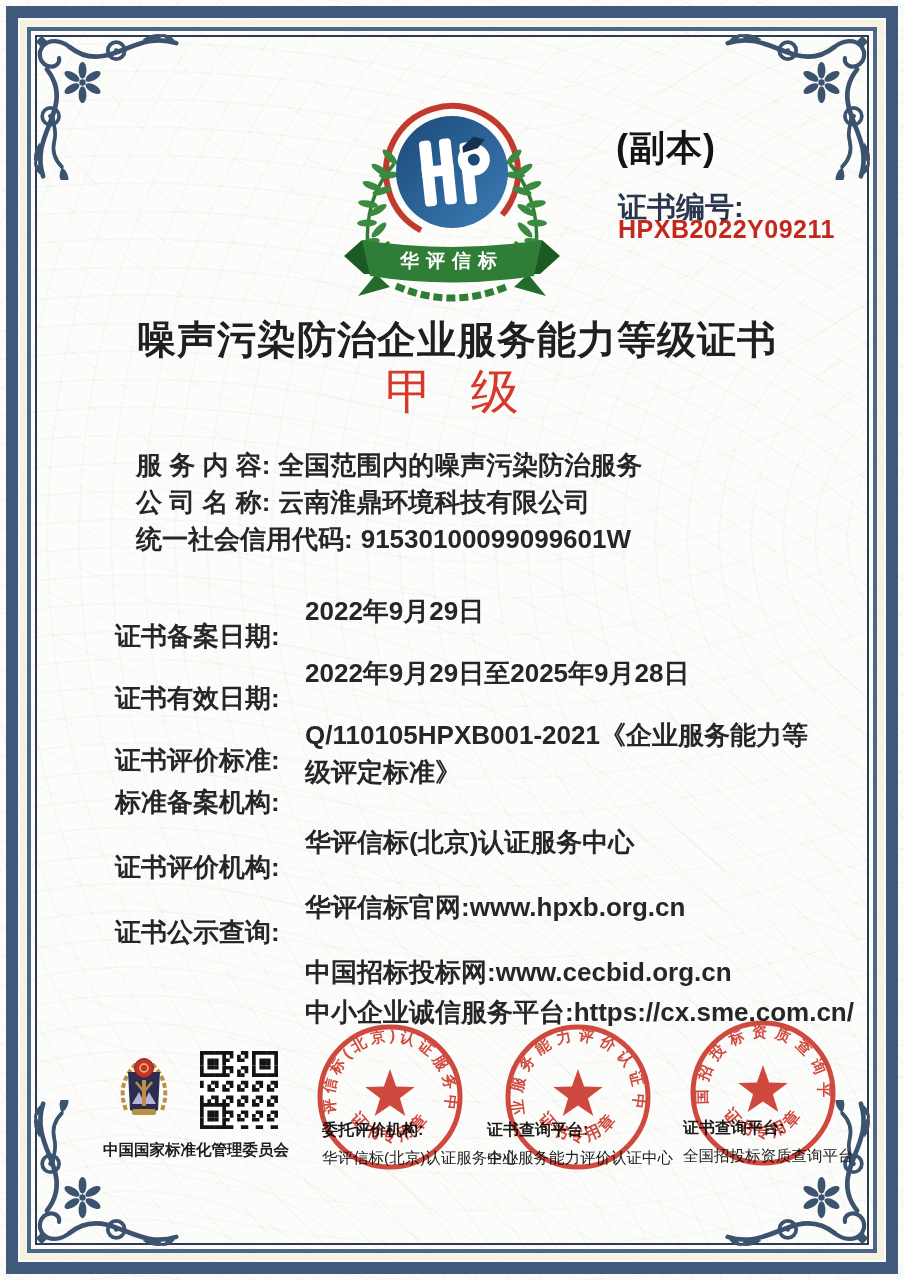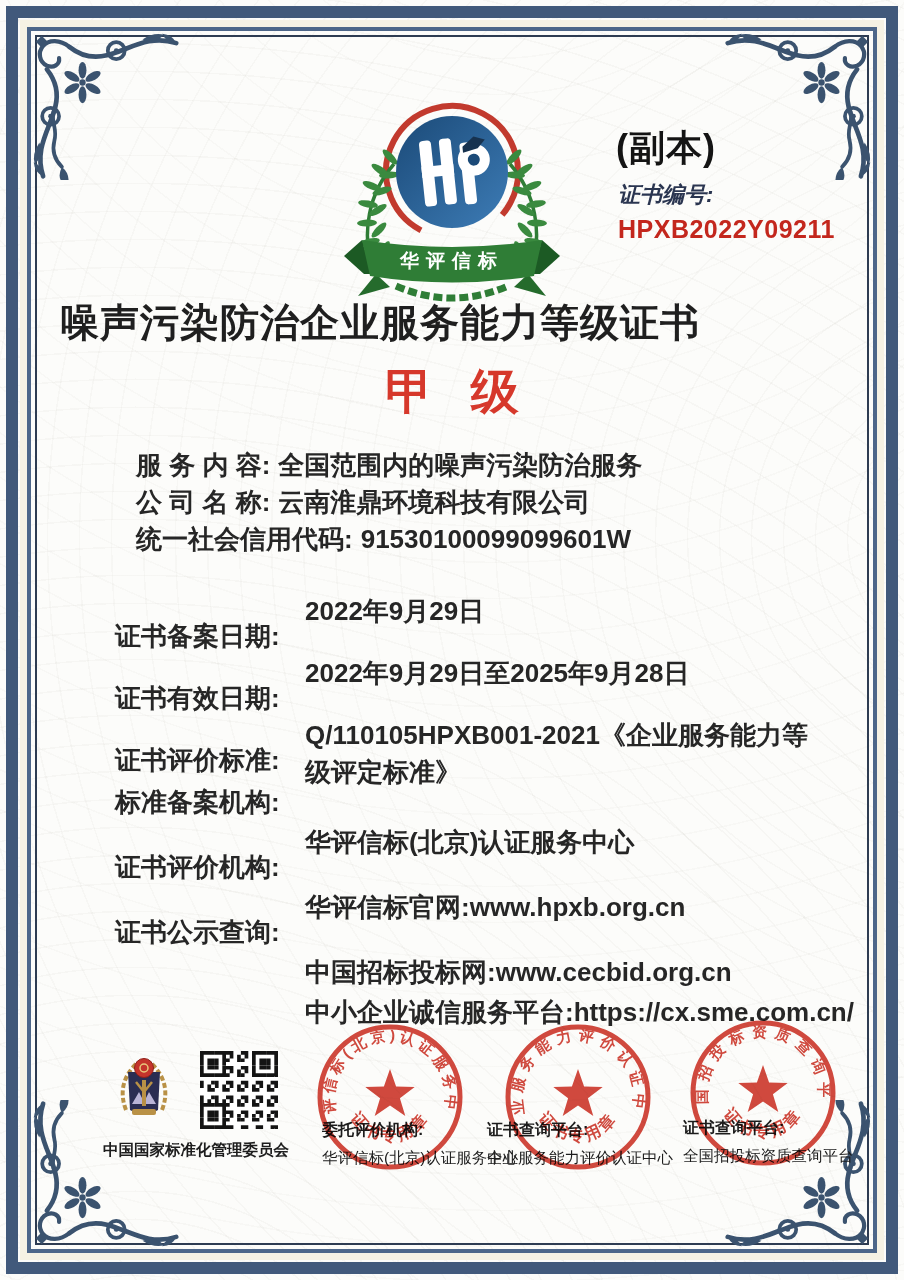--- a/index.html
+++ b/index.html
@@ -22,26 +22,26 @@
   .frame-inner{position:absolute;inset:35px;border:2px solid #2e3c52;pointer-events:none;}
   .corner{position:absolute;width:150px;height:150px;}
   .corner.tl{left:30px;top:30px;}
   .corner.tr{right:30px;top:30px;transform:scaleX(-1);}
   .corner.bl{left:30px;bottom:30px;transform:scaleY(-1);}
   .corner.br{right:30px;bottom:30px;transform:scale(-1,-1);}
   
   .logo{position:absolute;left:332px;top:90px;width:240px;height:215px;}
   .ribbon-text{font-family:"Liberation Sans","DejaVu Sans",sans-serif;font-size:19px;font-weight:bold;fill:#ffffff;letter-spacing:7px;}
   .copy-label{position:absolute;left:616px;top:124px;font-size:36px;font-weight:800;color:#141414;letter-spacing:1px;}
-  .certno-label{position:absolute;left:618px;top:180px;font-size:22px;font-weight:700;color:#2a3550;font-style:italic;}
+  .certno-label{position:absolute;left:618px;top:188px;font-size:29px;font-weight:700;color:#2a3550;}
   .certno-value{position:absolute;left:618px;top:215px;font-size:25px;font-weight:800;color:var(--c-number-red,#c3271d);letter-spacing:.5px;}
-  .title{position:absolute;left:0;top:296px;width:760px;margin:0;text-align:center;
+  .title{position:absolute;left:0;top:296px;width:760px;margin:17px;text-align:right;
          font-size:39px;font-weight:900;color:#1f1f1f;letter-spacing:1px;}
   .grade{position:absolute;left:0;top:360px;width:904px;text-align:center;
-         font-size:48px;font-weight:700;color:var(--c-red,#d6382b);letter-spacing:12px;text-indent:12px;}
+         font-size:48px;font-weight:400;color:var(--c-red,#d6382b);letter-spacing:12px;text-indent:12px;}
   
   .sec{position:absolute;left:115px;font-size:26px;color:#262626;font-weight:600;}
   .sec1{top:447px;width:690px;margin-left:21px;}
   .sec1 .row{height:37px;line-height:37px;white-space:nowrap;}
   .sec1 .lbl{margin-right:8px;}
   .sec2{top:593px;width:710px;}
   .sec2 .row2{display:flex;line-height:37px;}
   .sec3{top:757px;width:710px;}
   .sec3 .row2{display:flex;line-height:40px;}
   .lbl2{flex:0 0 190px;margin-top:25px;}

